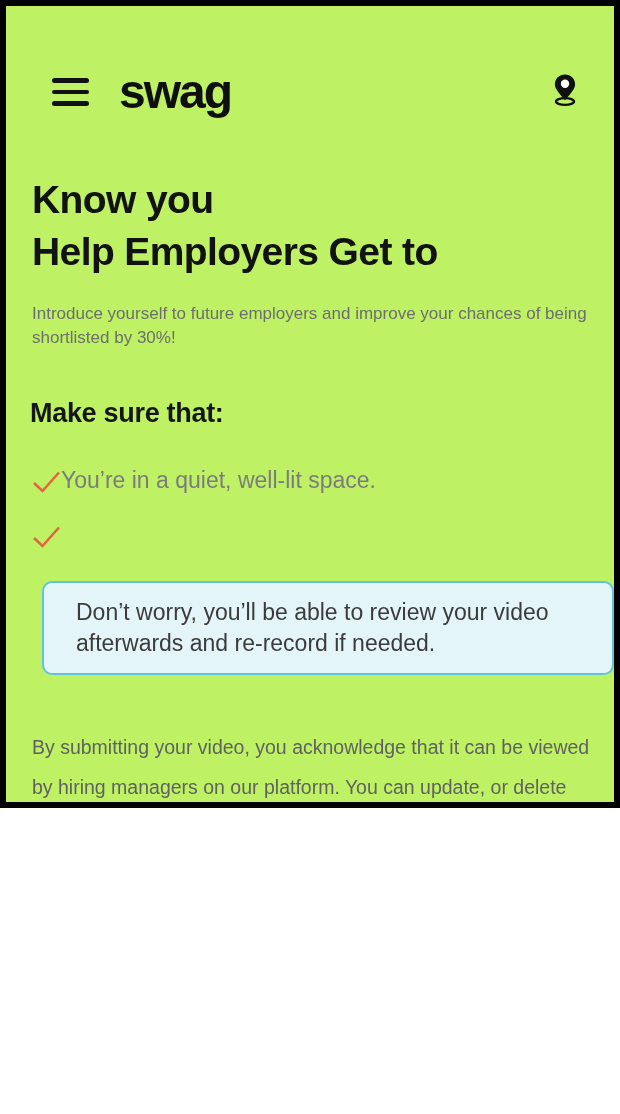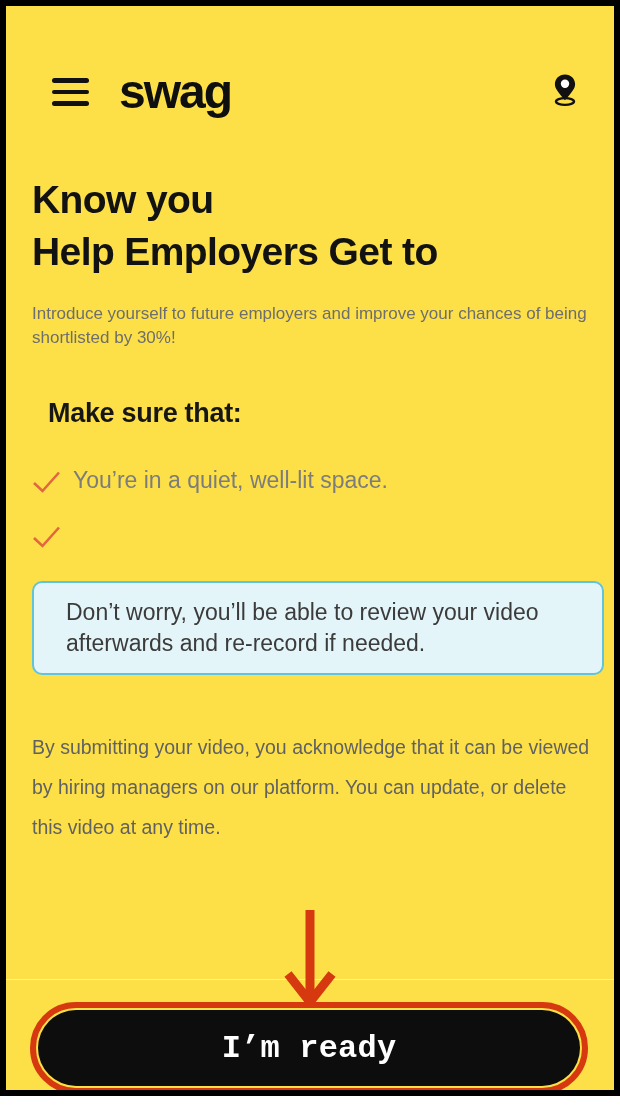--- a/index.html
+++ b/index.html
@@ -1,45 +1,45 @@
 <!DOCTYPE html>
 <html><head>
 <meta charset="utf-8">
 <style>
   * { margin:0; padding:0; box-sizing:border-box; }
   html,body { background:#fff; }
   .page {
-    position:relative; width:620px; height:1096px;
-    border:6px solid #000; background:#fde047; overflow:hidden;
+    position:relative; width:620px; height:808px;
+    border:6px solid #000; background:#bef264; overflow:hidden;
     font-family:"Liberation Sans", sans-serif; color:#141414;
   }
   .content { padding:0 20px 0 20px; }
 
   
   .header { display:flex; align-items:center; margin:64px 14px 0 26px; height:44px; }
   .hamburger { display:flex; flex-direction:column; justify-content:center; gap:7px; width:37px; cursor:pointer; }
   .hamburger span { display:block; height:4.5px; background:#111; border-radius:3px; }
   .logo { font-size:48px; font-weight:800; letter-spacing:-2px; color:#0f0f0f; margin-left:30px; line-height:1; cursor:pointer; }
   .pin { margin-left:auto; cursor:pointer; }
 
   
   .h1 { margin:60px 0 0 6px; font-size:39px; font-weight:bold; line-height:52px; letter-spacing:-0.6px; color:#121212; }
   .h1 span { display:block; }
 
   .intro { margin:24px 0 0 6px; font-size:17px; line-height:24px; color:#6e6e6e; max-width:568px; }
 
-  .check-title { margin:48px 0 0 22px; font-size:27px; font-weight:bold; letter-spacing:-0.3px; color:#161616; }
+  .check-title { margin:48px 0 0 4px; font-size:27px; font-weight:bold; letter-spacing:-0.3px; color:#161616; }
 
   .checklist { margin:32px 0 0 6px; list-style:none; }
-  .checklist li { display:flex; align-items:flex-start; gap:12px; margin-bottom:16px;
+  .checklist li { display:flex; align-items:flex-start; margin-bottom:16px;
     font-size:23px; line-height:39px; color:#7c7c7c; max-width:540px; }
   .checklist li svg { flex:0 0 auto; margin-top:9px; }
 
   .info-box {
-    margin:32px 0 0 6px; width:572px;
+    margin:32px 0 0 16px; width:572px;
     border:2px solid var(--info-border,#5FC4DC); background:var(--info-bg,#E4F5FA);
     border-radius:10px; padding:14px 22px 14px 32px;
     font-size:23px; line-height:31px; color:#3b3b3b;
   }
 
   .disclaimer { margin:52px 0 0 6px; font-size:19.5px; 
     line-height:40px; color:#616161; max-width:572px; }
 
   .divider { position:absolute; left:0; right:0; top:973px; height:1px; background:#ececec; }
 

